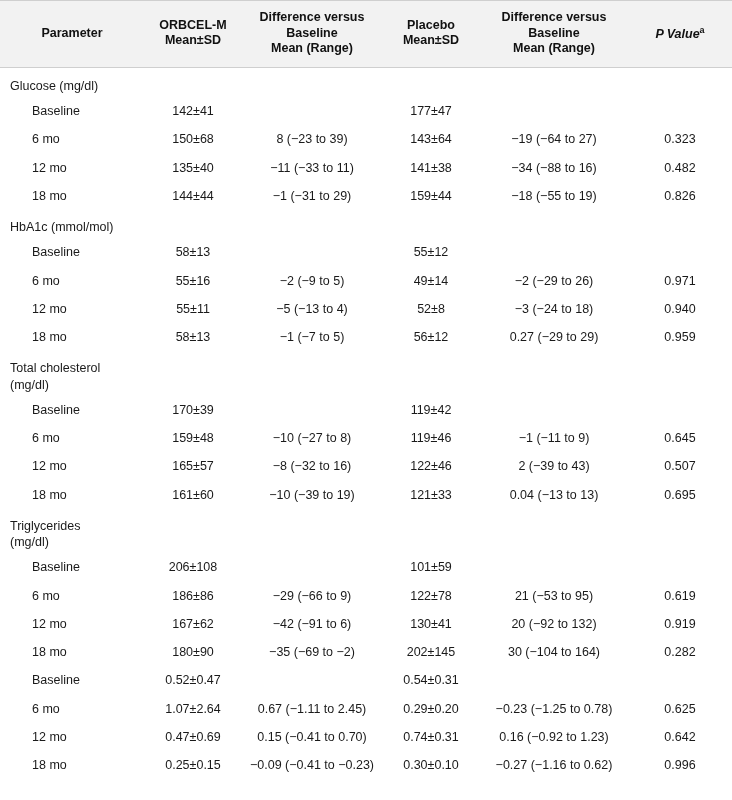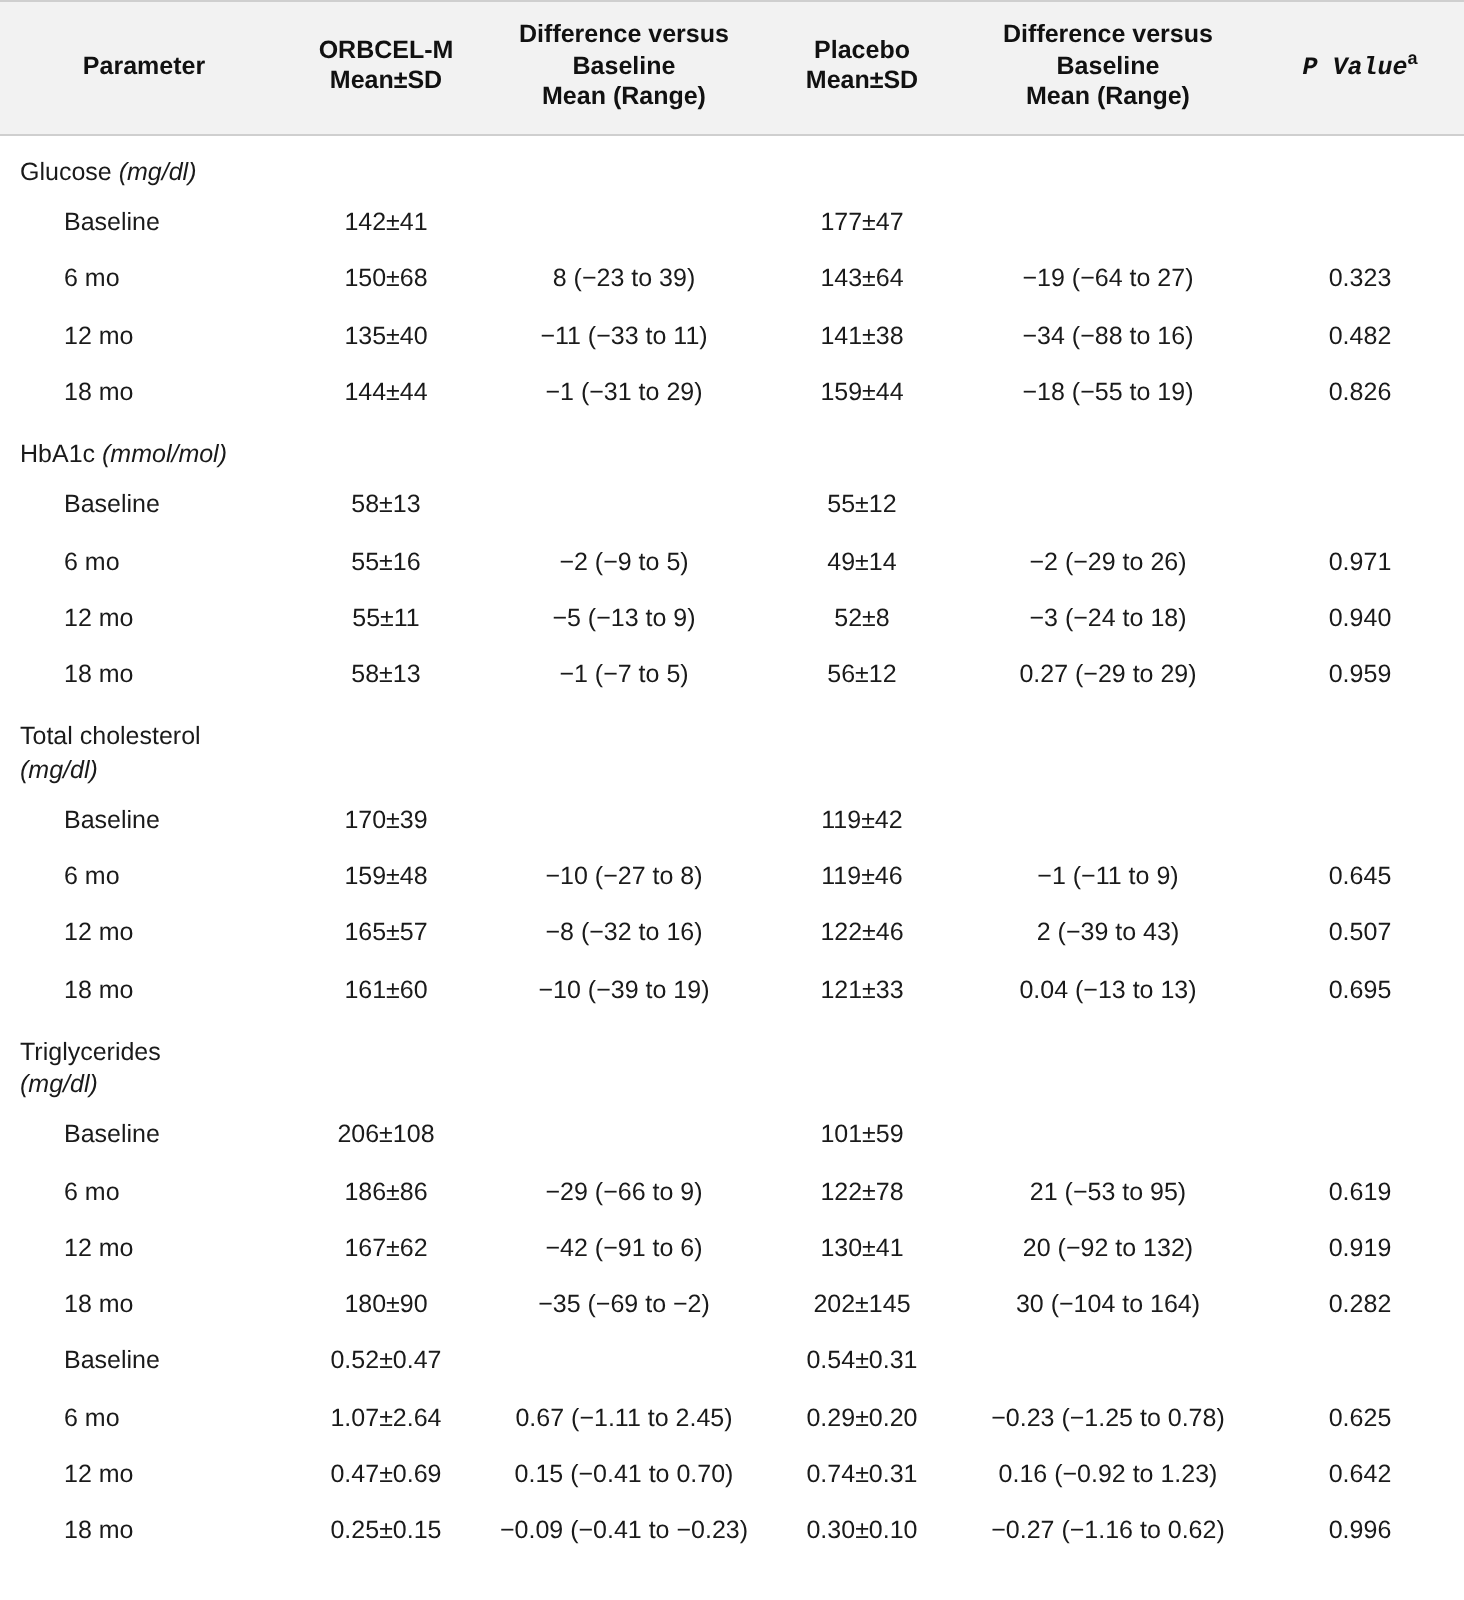--- a/index.html
+++ b/index.html
@@ -45,30 +45,28 @@
     text-align: left;
     padding-left: 10px;
     padding-top: 9px;
     padding-bottom: 3px;
   }
   td.label-cell {
     text-align: left;
     padding-left: 32px;
   }
   .units {
-    font-style: italic;
   }
   .pval-sup {
     font-size: 9px;
     vertical-align: super;
     font-weight: bold;
   }
   .pitalic {
     font-style: italic;
-    font-family: Liberation Mono, monospace;
   }
   tbody tr:first-child td {
     padding-top: 10px;
   }
 </style>
 </head>
 <body>
 
 <table class="data-table">
   <colgroup>
@@ -168,21 +166,21 @@
         <td class="label-cell">6 mo</td>
         <td>55±16</td>
         <td>−2 (−9 to 5)</td>
         <td>49±14</td>
         <td>−2 (−29 to 26)</td>
         <td>0.971</td>
       </tr>
       <tr>
         <td class="label-cell">12 mo</td>
         <td>55±11</td>
-        <td>−5 (−13 to 9)</td>
+        <td>−5 (−13 to 4)</td>
         <td>52±8</td>
         <td>−3 (−24 to 18)</td>
         <td>0.940</td>
       </tr>
       <tr>
         <td class="label-cell">18 mo</td>
         <td>58±13</td>
         <td>−1 (−7 to 5)</td>
         <td>56±12</td>
         <td>0.27 (−29 to 29)</td>

